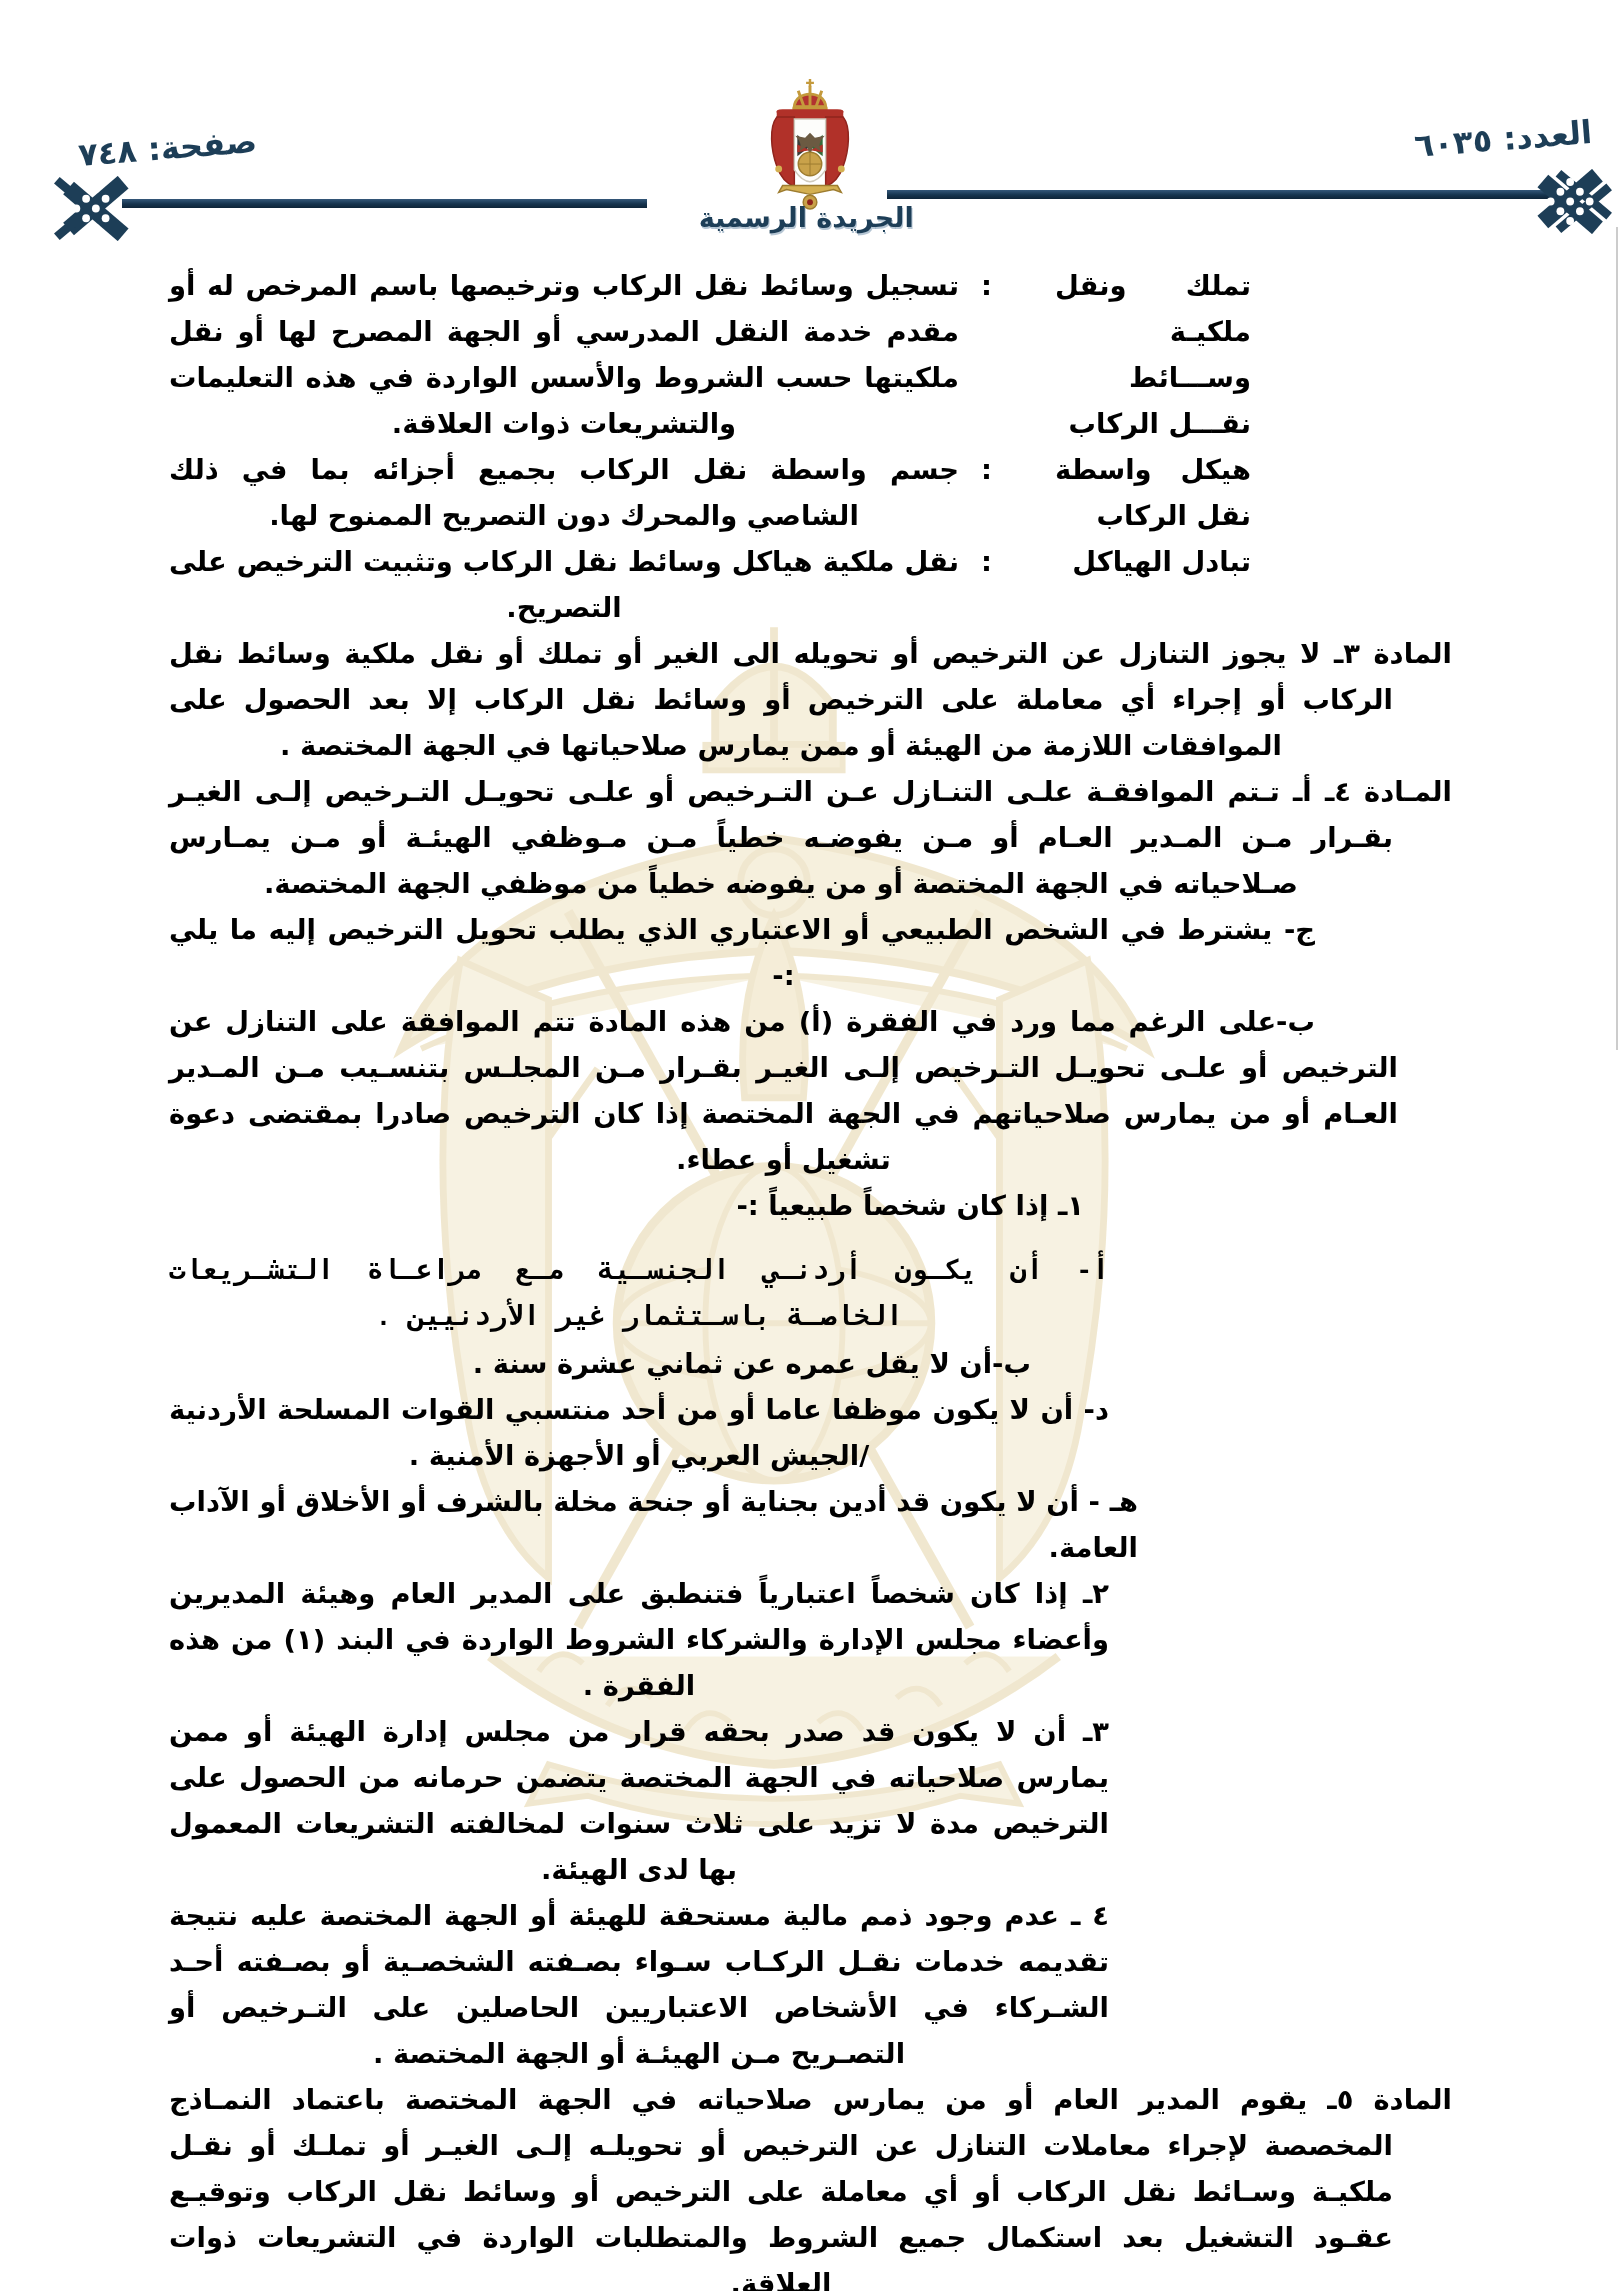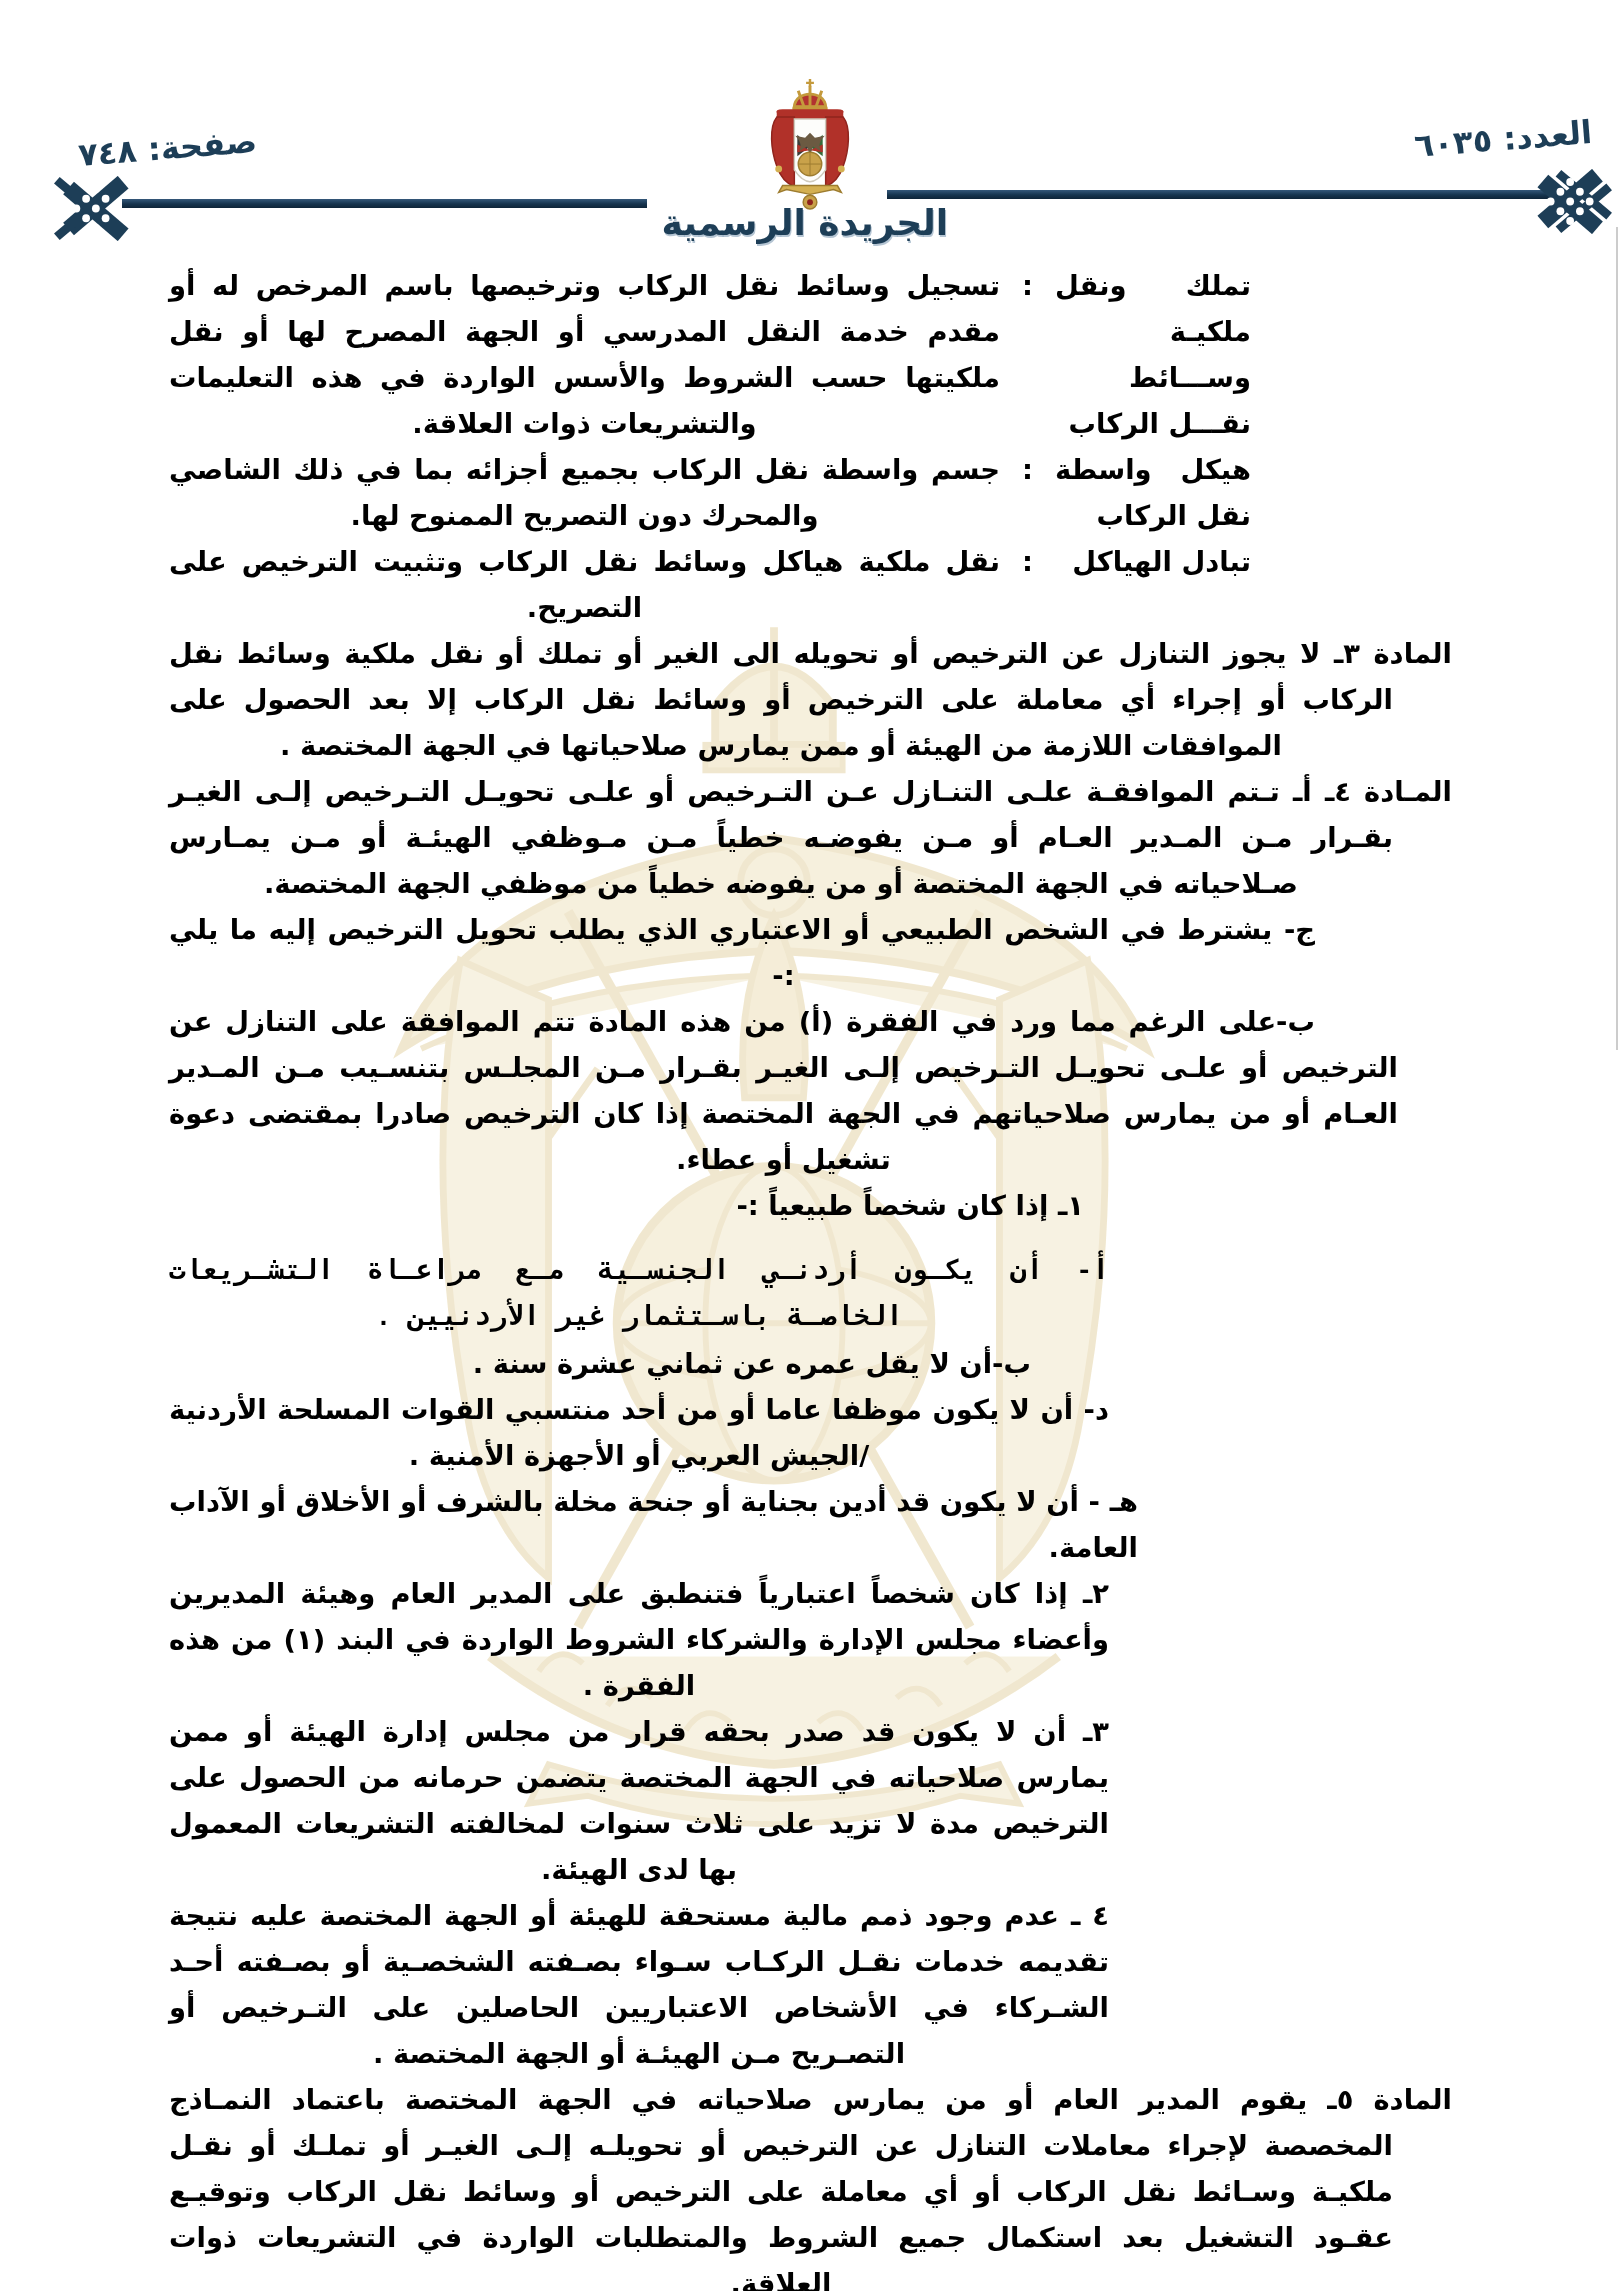--- a/index.html
+++ b/index.html
@@ -31,34 +31,34 @@
   .rule-left  { left:122px;  width:525px; top:199px; }
 
   .motif { position:absolute; z-index:2; }
   .motif-right { left:1537px; top:169px; }
   .motif-left  { left:51px;   top:176px; }
 
   .emblem { position:absolute; left:755px; top:76px; width:110px; height:135px; z-index:2; }
 
   .gazette-title {
     position:absolute; top:202px; left:50%; transform:translateX(-52%);
-    color:#1d3e57; font-weight:bold; font-size:36px; z-index:2; white-space:nowrap;
+    color:#1d3e57; font-weight:bold; font-size:27px; z-index:2; white-space:nowrap;
     text-shadow:1px 2px 0 rgba(120,150,175,.55);
   }
 
   .scan-artifact { position:absolute; left:1616px; top:227px; width:2px; height:823px;
                    background:#cccccc; z-index:0; }
 
   
   .doc {
     position:absolute; top:263px; right:169px; left:169px; z-index:1;
     color:#000; font-weight:bold; font-size:27.4px; line-height:46px;
   }
   .def-row { display:flex; align-items:flex-start; padding-right:201px; }
-  .def-term { width:196px; text-align:justify; flex:0 0 auto; }
+  .def-term { width:196px; text-align:justify; flex:0 0 auto;margin-left:41px; }
   .def-sep  { width:55px;  text-align:center; flex:0 0 auto; }
   .def-text { flex:1 1 auto; text-align:justify; text-align-last:center; }
 
   .para { text-align:justify; text-align-last:center; }
   .p-article    { padding-right:59px;  text-indent:-59px; }
   .p-hang-first { padding-right:54px;  text-indent:83px; }
   .p-num1       { padding-right:368px; text-align:center; text-align-last:right; text-indent:0; }
   .p-sub        { padding-right:343px; }
   .p-sub-line   { padding-right:421px; text-align:left; text-align-last:right; }
   .p-sub-wide   { padding-right:314px; text-align-last:right; }

